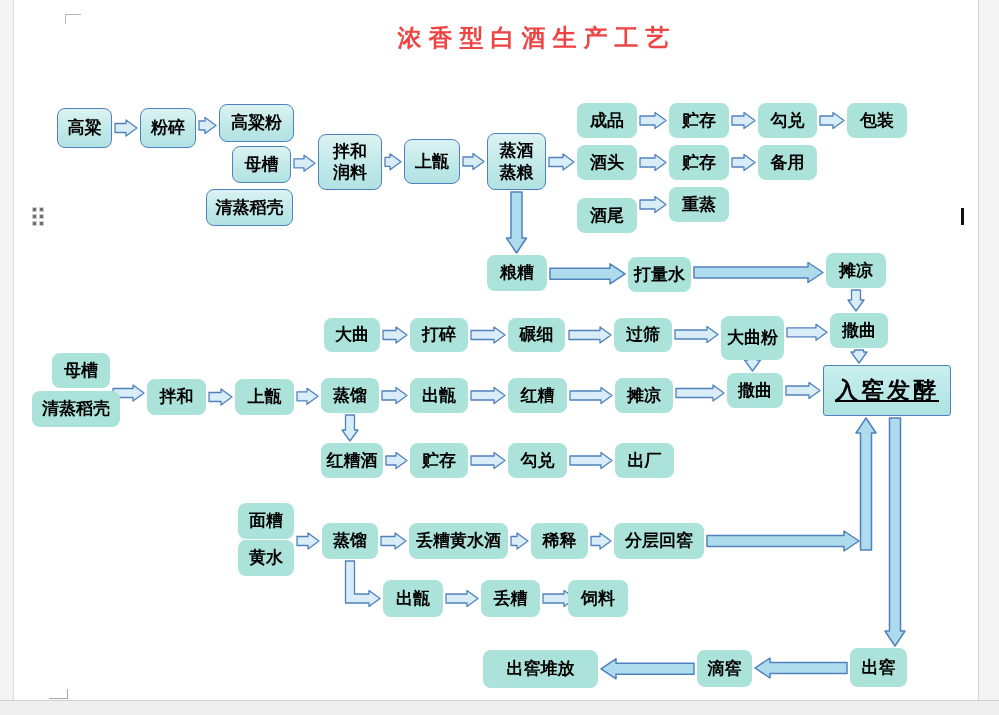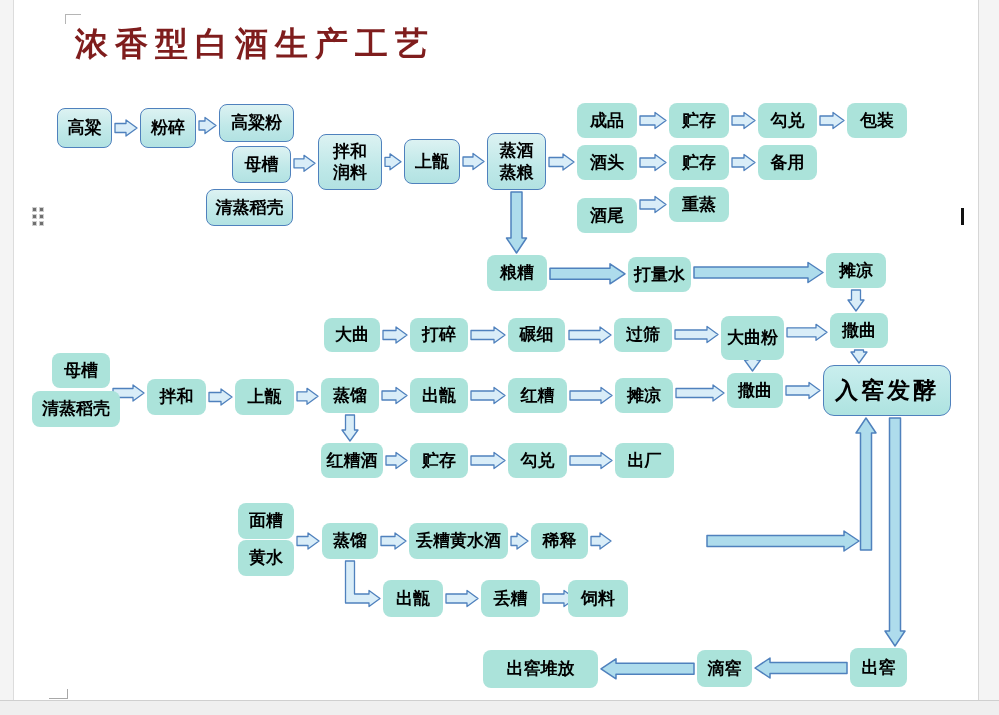--- a/index.html
+++ b/index.html
@@ -2,30 +2,30 @@
 <html><head>
 <meta charset="utf-8">
 <style>
   html,body{margin:0;padding:0;background:#e9e9e9;}
   .stage{position:relative;width:999px;height:715px;background:#ffffff;overflow:hidden;
          font-family:"Liberation Sans","DejaVu Sans",sans-serif;}
   .strip{position:absolute;background:#f4f4f4;}
   .strip.left{left:0;top:0;width:13px;height:700px;border-right:1px solid #dcdcdc;}
   .strip.right{left:978px;top:0;width:21px;height:700px;border-left:1px solid #d6d6d6;}
   .strip.bottom{left:0;top:700px;width:999px;height:15px;border-top:1px solid #cfcfcf;background:#efefef;}
-  .title{position:absolute;top:22px;left:75px;right:0;
-         font-size:33px;font-weight:bold;letter-spacing:7px;color:#7f1d1d;}
+  .title{position:absolute;top:22px;left:75px;right:0;text-align:center;
+         font-size:24px;font-weight:bold;letter-spacing:7px;color:#ef4444;}
   .node{position:absolute;display:flex;align-items:center;justify-content:center;
         border-radius:8px;font-weight:bold;font-size:17px;color:#000;
         white-space:pre-line;text-align:center;line-height:1.25;box-sizing:border-box;}
   .node.a{background:linear-gradient(180deg,#dcf2f2 0%,#bfe8e8 60%,#b2e2e2 100%);
           border:1.6px solid #4f81bd;}
   .node.b{background:#abe3da;}
   .node.big{background:linear-gradient(180deg,#c9eeee 0%,#aee3e0 100%);
-            border:1.9px solid #4f81bd;border-radius:11px;font-size:23px;letter-spacing:3px;}
+            border:1.9px solid #4f81bd;border-radius:3px;font-size:23px;letter-spacing:3px;text-decoration:underline;}
   #arrow-layer{position:absolute;left:0;top:0;pointer-events:none;}
   .mark-tl{position:absolute;left:65px;top:14px;width:15px;height:9px;
            border-left:1px solid #b5b5b5;border-top:1px solid #b5b5b5;}
   .mark-bl{position:absolute;left:49px;top:689px;width:18px;height:9px;
            border-right:1px solid #a8a8a8;border-bottom:1px solid #a8a8a8;}
   .drag-handle{position:absolute;left:33px;top:208px;display:grid;
                grid-template-columns:repeat(2,4px);grid-auto-rows:4px;gap:3px;}
   .drag-handle i{width:3px;height:3px;background:#6f6f6f;outline:1px solid #cfcfcf;}
   .caret{position:absolute;left:961px;top:208px;width:3px;height:17px;background:#111;}
 </style>
@@ -132,20 +132,21 @@
   <div class="node b" style="left:321px;top:443px;width:62px;height:35px"><span>红糟酒</span></div>
   <div class="node b" style="left:410px;top:443px;width:58px;height:35px"><span>贮存</span></div>
   <div class="node b" style="left:508px;top:443px;width:59px;height:35px"><span>勾兑</span></div>
   <div class="node b" style="left:615px;top:443px;width:59px;height:35px"><span>出厂</span></div>
 
   <div class="node b" style="left:238px;top:503px;width:56px;height:36px"><span>面糟</span></div>
   <div class="node b" style="left:238px;top:540px;width:56px;height:36px"><span>黄水</span></div>
   <div class="node b" style="left:322px;top:523px;width:56px;height:36px"><span>蒸馏</span></div>
   <div class="node b" style="left:409px;top:523px;width:99px;height:36px"><span>丢糟黄水酒</span></div>
   <div class="node b" style="left:531px;top:523px;width:57px;height:36px"><span>稀释</span></div>
+  <div class="node b" style="left:614px;top:523px;width:90px;height:36px"><span>分层回窖</span></div>
 
   <div class="node b" style="left:383px;top:580px;width:60px;height:37px"><span>出甑</span></div>
   <div class="node b" style="left:481px;top:580px;width:59px;height:37px"><span>丢糟</span></div>
   <div class="node b" style="left:568px;top:580px;width:60px;height:37px"><span>饲料</span></div>
 
   <div class="node b" style="left:483px;top:650px;width:115px;height:38px"><span>出窖堆放</span></div>
   <div class="node b" style="left:697px;top:650px;width:55px;height:37px"><span>滴窖</span></div>
   <div class="node b" style="left:850px;top:648px;width:57px;height:39px"><span>出窖</span></div>
 
   <div class="strip left"></div>

